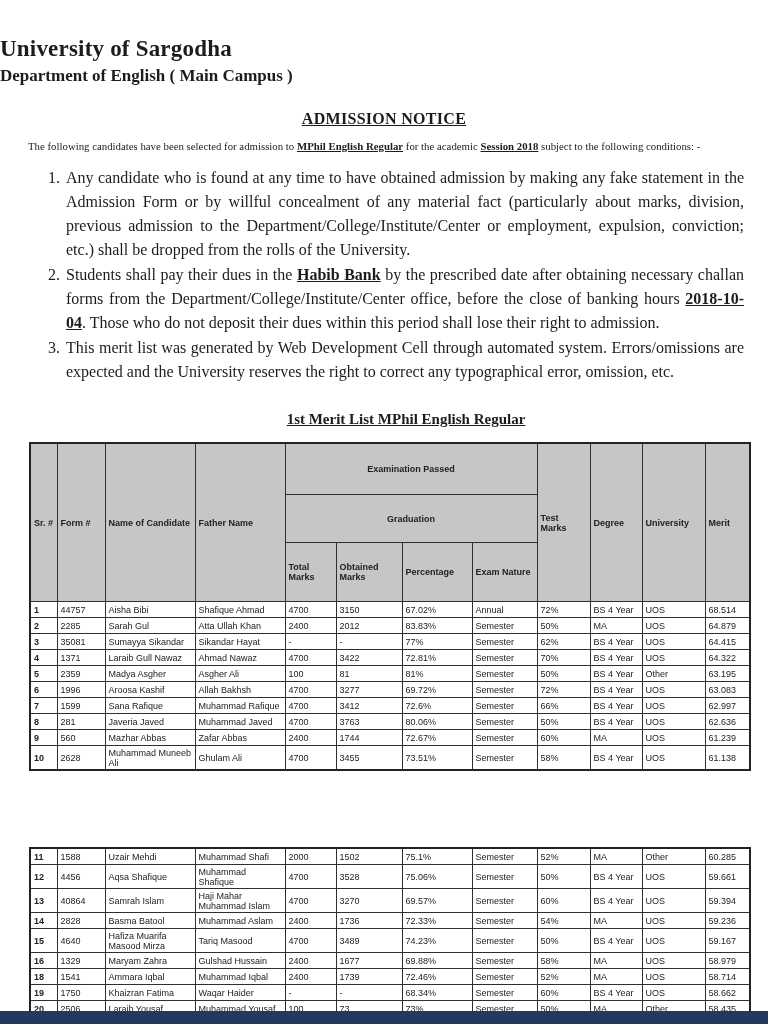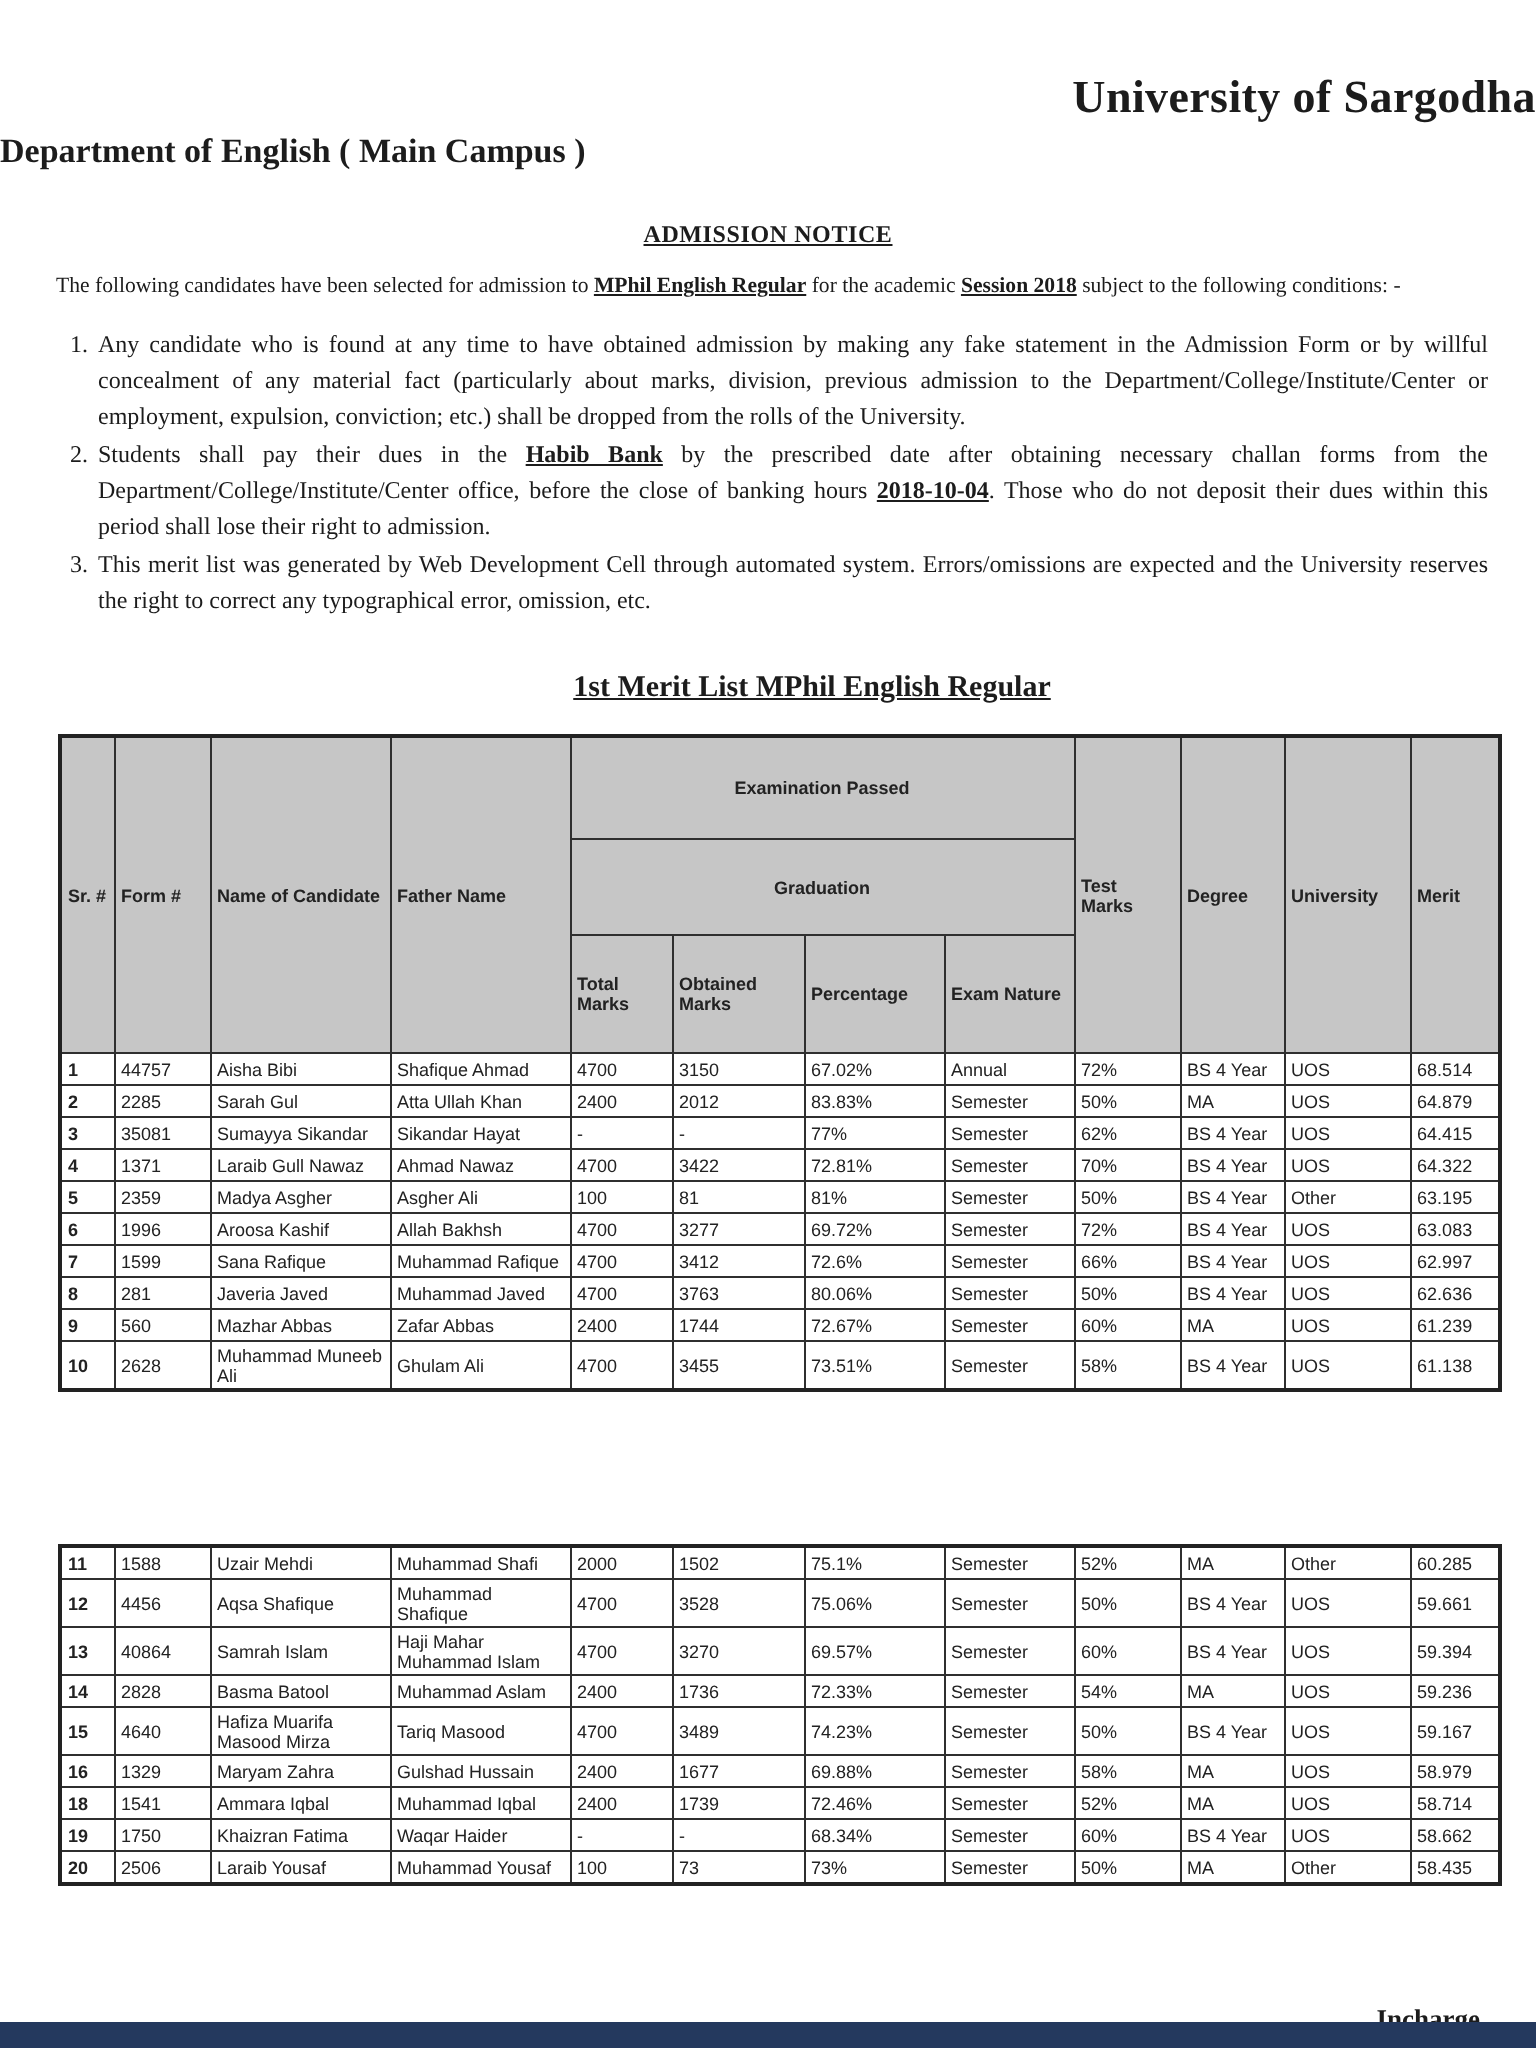--- a/index.html
+++ b/index.html
@@ -2,26 +2,26 @@
 <html><head>
 <meta charset="utf-8">
 <style>
   html,body{margin:0;padding:0;}
   body{
     width:768px;height:1024px;position:relative;overflow:hidden;
     background:#ffffff;color:#1c1c1c;
     font-family:"Liberation Serif", serif;
   }
   .page{padding-top:36px;}
-  .uni-title{font-size:23px;font-weight:bold;text-align:right;margin:0;letter-spacing:.2px;}
+  .uni-title{font-size:23px;font-weight:bold;text-align:left;margin:0;letter-spacing:.2px;}
   .dept-title{font-size:17px;font-weight:bold;text-align:left;margin:4px 0 16px 0;}
-  .notice-heading{font-size:12px;font-weight:bold;text-align:center;margin:24px 0 0 0;text-decoration:underline;letter-spacing:.3px;}
+  .notice-heading{font-size:16px;font-weight:bold;text-align:center;margin:24px 0 0 0;text-decoration:underline;letter-spacing:.3px;}
   .intro{font-size:10.8px;margin:11px 24px 0 28px;line-height:1.4;text-align:justify;}
   .intro b{text-decoration:underline;}
-  ol.conditions{font-size:12px;line-height:1.5;margin:12px 24px 0 0;padding-left:47px;text-align:justify;}
+  ol.conditions{font-size:16px;line-height:1.5;margin:12px 24px 0 0;padding-left:64px;text-align:justify;}
   ol.conditions li{padding-left:2px;margin-bottom:1px;}
   ol.conditions b{text-decoration:underline;}
   .merit-title{font-size:15px;font-weight:bold;text-align:center;margin:27px 0 0 0;text-decoration:underline;padding-left:44px;}
   table.merit{
     border-collapse:collapse;table-layout:fixed;width:720px;
     margin-left:29px;
     font-family:"Liberation Sans", sans-serif;font-size:9px;color:#222;
   }
   table.merit.first{margin-top:14px;}
   table.merit.second{margin-top:76px;}

